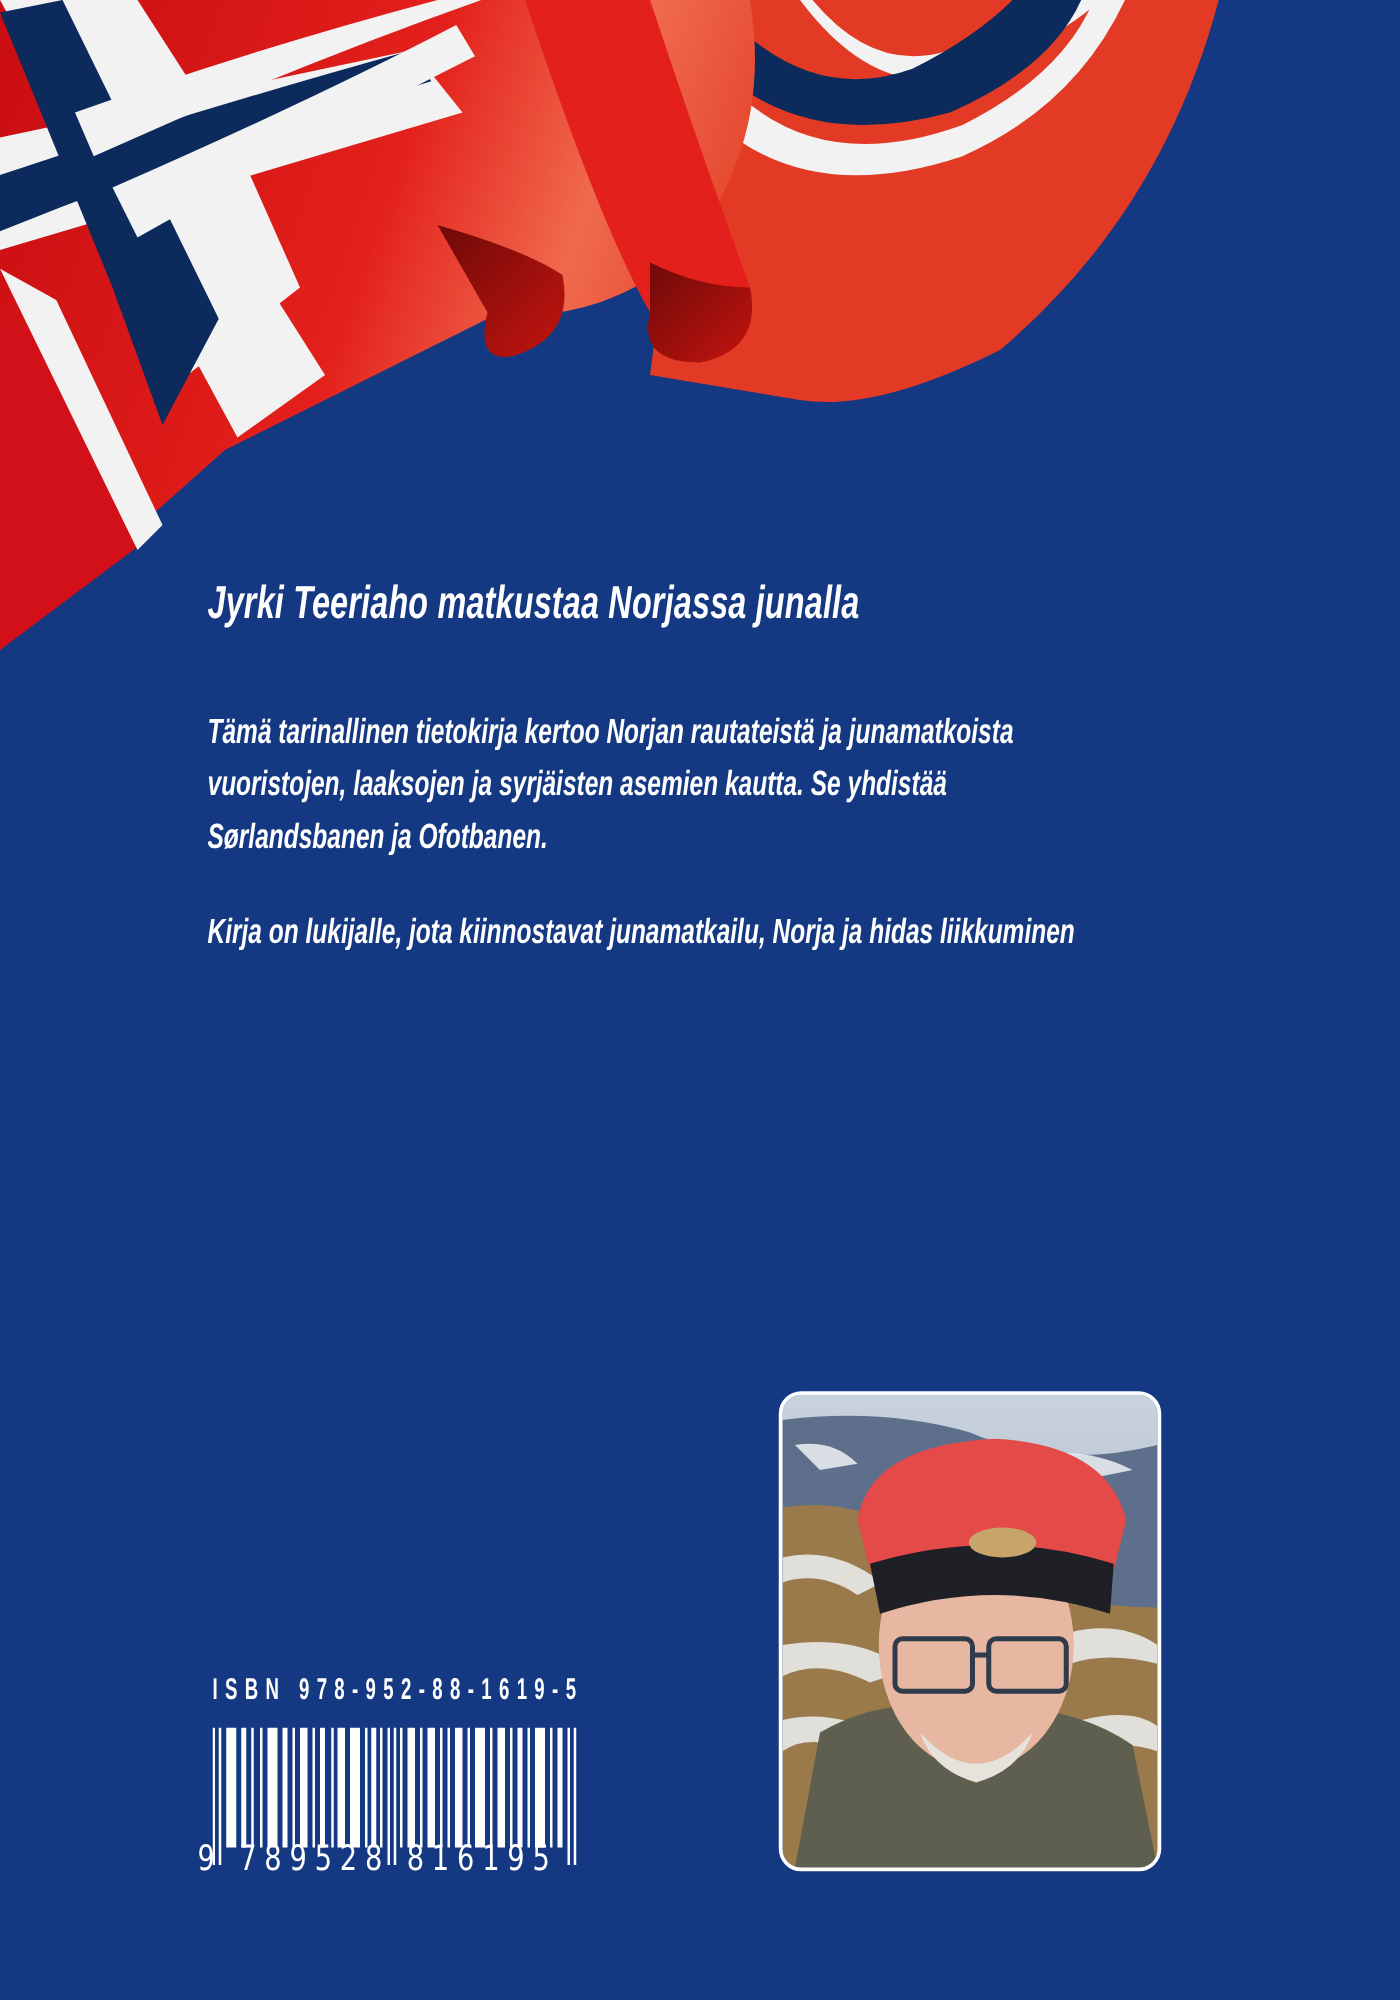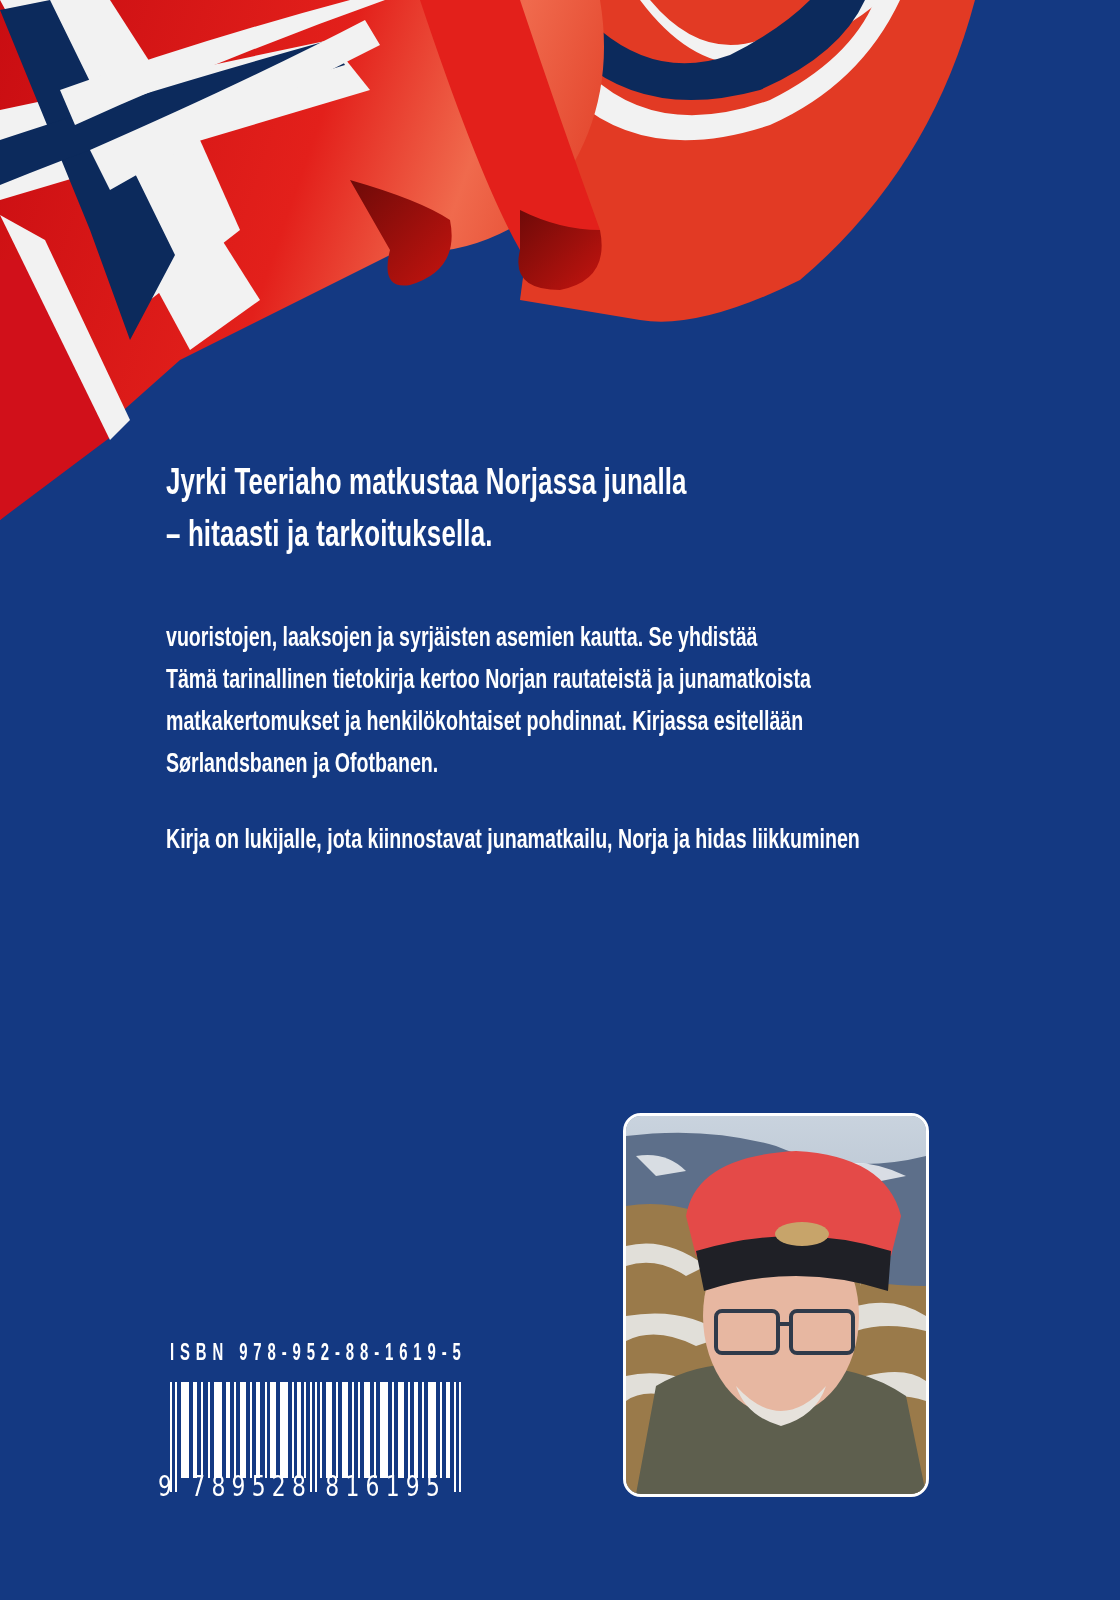--- a/index.html
+++ b/index.html
@@ -4,21 +4,21 @@
   <style>
     html, body { margin: 0; padding: 0; }
     body {
       width: 1120px; height: 1600px; overflow: hidden;
       background: #143982; position: relative;
       font-family: "Liberation Sans", "DejaVu Sans", sans-serif;
       color: #ffffff;
     }
     .flag { position: absolute; left: 0; top: 0; width: 1120px; height: 560px; }
     .text-block {
-      position: absolute; left: 166px; top: 456px; width: 760px;
+      position: absolute; left: 166px; top: 456px; width: 760px; font-style: italic;
     }
     .cond {
       display: inline-block; transform-origin: 0 0; transform: scaleX(0.70);
       white-space: nowrap; font-weight: bold;
     }
     .headline { font-size: 37px; line-height: 52px; letter-spacing: 0.2px; }
     .para { font-size: 28px; line-height: 42px; }
     .line { height: 52px; }
     .pline { height: 42px; }
     .gap { height: 34px; }
@@ -80,30 +80,28 @@
 
   <path d="M60 90 Q200 40 350 0 L385 0 Q230 55 75 125 Z" fill="#f2f2f2"></path>
   <path d="M90 150 Q250 80 365 20 L380 45 Q260 105 110 190 Z" fill="#f2f2f2"></path>
 
   <path d="M0 260 L50 260 L120 430 L0 520 Z" fill="#d1101a"></path>
   <path d="M0 215 L45 240 L130 420 L110 440 Z" fill="#f2f2f2"></path>
 </svg>
 
 <div class="text-block">
   <div class="line"><span class="cond headline">Jyrki Teeriaho matkustaa Norjassa junalla</span></div>
-  <div class="line"><span class="cond headline">– hitaasti ja tarkoituksella.</span></div>
   <div style="height:22px"></div>
 
   <div>
   </div>
   <div class="gap"></div>
   <div>
+    <div class="pline"><span class="cond para">Tämä tarinallinen tietokirja kertoo Norjan rautateistä ja junamatkoista</span></div>
     <div class="pline"><span class="cond para">vuoristojen, laaksojen ja syrjäisten asemien kautta. Se yhdistää</span></div>
-    <div class="pline"><span class="cond para">Tämä tarinallinen tietokirja kertoo Norjan rautateistä ja junamatkoista</span></div>
-    <div class="pline"><span class="cond para">matkakertomukset ja henkilökohtaiset pohdinnat. Kirjassa esitellään</span></div>
     <div class="pline"><span class="cond para">Sørlandsbanen ja Ofotbanen.</span></div>
   </div>
   <div class="gap"></div>
   <div>
     <div class="pline"><span class="cond para">Kirja on lukijalle, jota kiinnostavat junamatkailu, Norja ja hidas liikkuminen</span></div>
   </div>
 </div>
 
 <div class="isbn">ISBN 978-952-88-1619-5</div>
 <svg class="barcode" viewBox="0 0 292 110" width="292" height="110">

